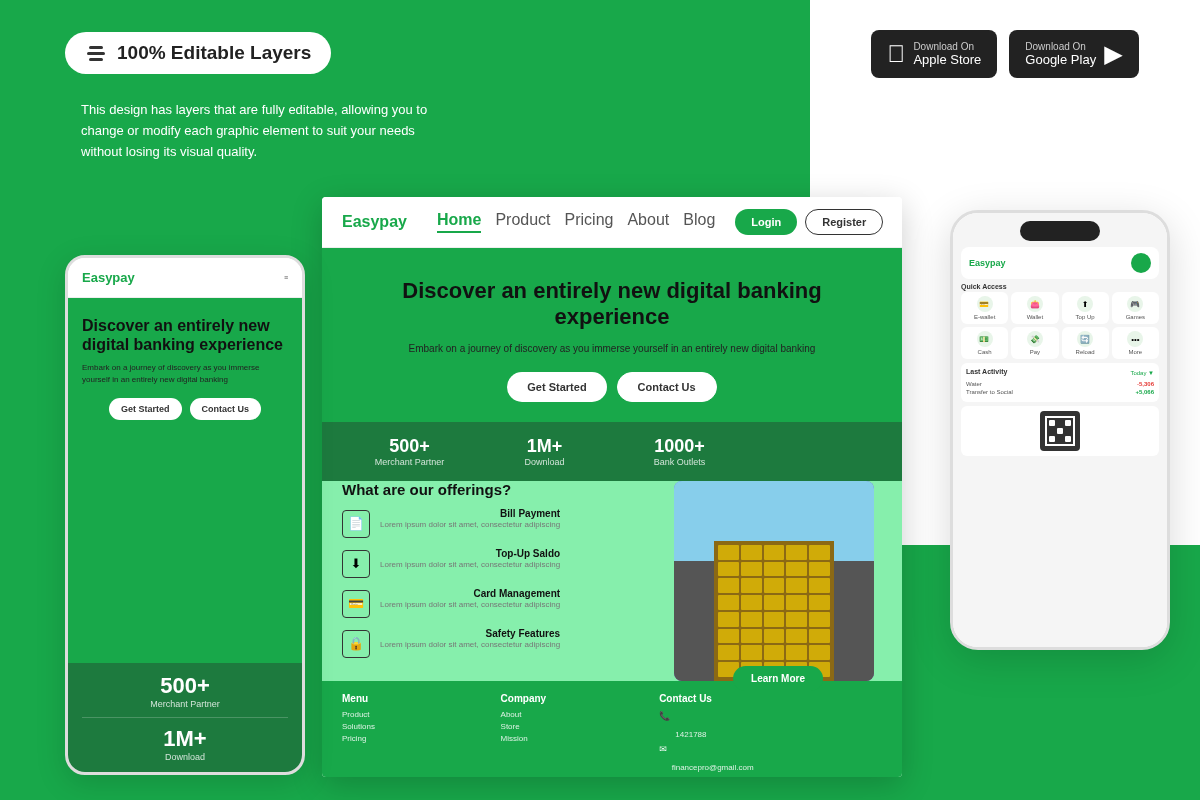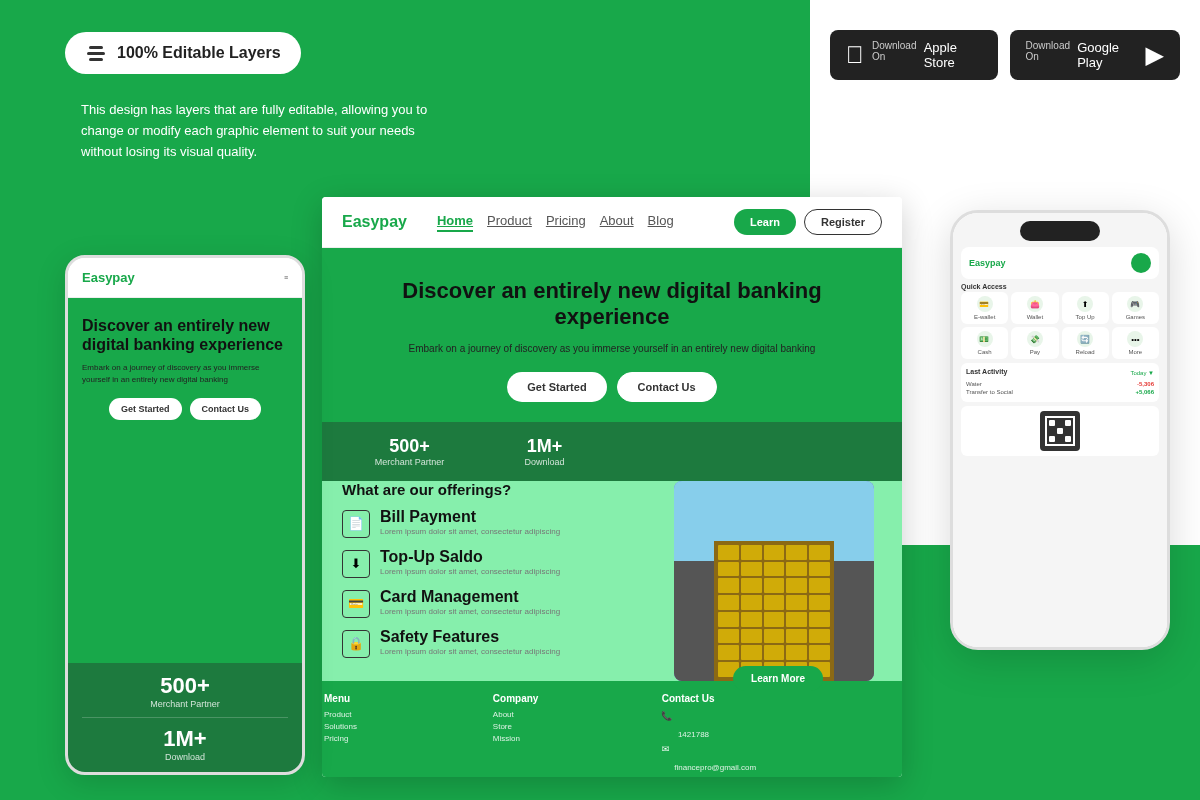--- a/index.html
+++ b/index.html
@@ -41,21 +41,21 @@
       display: block;
       width: 18px; height: 3px;
       background: #333;
       border-radius: 2px;
     }
     .editable-badge .layers-icon span:nth-child(1) { width: 14px; }
     .editable-badge .layers-icon span:nth-child(2) { width: 18px; }
     .editable-badge .layers-icon span:nth-child(3) { width: 14px; }
 
     .badge-text {
-      font-size: 16px;
+      font-size: 19px;
       font-weight: 700;
       color: #222;
     }
 
     
     .top-desc {
       position: absolute;
       top: 100px; left: 65px;
       width: 360px;
       color: white;
@@ -99,21 +99,21 @@
       display: flex;
       align-items: center;
       gap: 8px;
       cursor: pointer;
     }
     .store-btn .store-icon {
       font-size: 24px;
     }
     .store-btn .store-text {
       display: flex;
-      flex-direction: row;
+      flex-direction: column;
     }
     .store-btn .store-sub {
       font-size: 10px;
       color: #ccc;
     }
     .store-btn .store-name {
       font-size: 13px;
       font-weight: 400;
     }
 
@@ -242,21 +242,21 @@
     .site-navbar {
       display: flex;
       align-items: center;
       padding: 12px 20px;
       border-bottom: 1px solid #eee;
       background: white;
       gap: 20px;
     }
     .site-logo { font-size: 16px; font-weight: 800; color: #18a84a; }
     .site-nav { display: flex; gap: 14px; margin-left: 10px; }
-    .nav-item { font-size: 13px; color: #555; cursor: pointer; text-decoration: underline; }
+    .nav-item { font-size: 16px; color: #555; cursor: pointer; }
     .nav-item.active { color: #18a84a; font-weight: 700; border-bottom: 2px solid #18a84a; padding-bottom: 2px; }
     .site-nav-right { margin-left: auto; display: flex; gap: 8px; }
     .btn-login {
       background: #18a84a;
       color: white;
       border: none;
       border-radius: 20px;
       padding: 6px 16px;
       font-size: 11px;
       font-weight: 700;
@@ -343,21 +343,21 @@
     }
     .offering-icon {
       width: 28px; height: 28px;
       border: 1.5px solid #333;
       border-radius: 4px;
       display: flex; align-items: center; justify-content: center;
       font-size: 13px;
       flex-shrink: 0;
       margin-top: 2px;
     }
-    .offering-name { font-size: 16px; font-weight: 700; color: #111; }
+    .offering-name { font-size: 10px; font-weight: 700; color: #111; text-align: right; }
     .offering-desc { font-size: 8px; color: #777; line-height: 1.4; }
     .offerings-right {
       width: 208px;
       position: relative;
     }
     .offerings-img {
       width: 200px;
       height: 200px;
       background: linear-gradient(135deg, #667eea 0%, #764ba2 100%);
       border-radius: 8px;
@@ -400,21 +400,21 @@
       padding: 7px 18px;
       font-size: 10px;
       font-weight: 700;
       cursor: pointer;
       white-space: nowrap;
     }
 
     
     .site-footer {
       background: #18a84a;
-      padding: 12px 2px;
+      padding: 12px 20px;
       display: grid;
       grid-template-columns: 1fr 1fr 1.5fr;
       gap: 10px;
     }
     .footer-col-title { font-size: 10px; font-weight: 800; color: white; margin-bottom: 6px; }
     .footer-link { font-size: 8px; color: rgba(255,255,255,0.85); margin-bottom: 3px; cursor: pointer; }
     .footer-contact-item { display: flex; align-items: flex-start; gap: 5px; margin-bottom: 4px; }
     .footer-contact-icon { font-size: 9px; color: white; margin-top: 1px; }
     .footer-contact-text { font-size: 8px; color: rgba(255,255,255,0.85); margin-top: 20px; }
 
@@ -625,21 +625,21 @@
   <div class="site-navbar">
     <span class="site-logo">Easypay</span>
     <nav class="site-nav">
       <span class="nav-item active">Home</span>
       <span class="nav-item">Product</span>
       <span class="nav-item">Pricing</span>
       <span class="nav-item">About</span>
       <span class="nav-item">Blog</span>
     </nav>
     <div class="site-nav-right">
-      <button class="btn-login">Learn</button>
+      <button class="btn-login">Login</button>
       <button class="btn-register">Register</button>
     </div>
   </div>
 
   <div class="site-hero">
     <h1 class="hero-title">Discover an entirely new digital banking experience</h1>
     <p class="hero-sub">Embark on a journey of discovery as you immerse yourself in an entirely new digital banking</p>
     <div class="hero-buttons">
       <button class="btn-get-started">Get Started</button>
       <button class="btn-contact">Contact Us</button>
@@ -647,20 +647,24 @@
   </div>
 
   <div class="stats-bar">
     <div class="stat-item">
       <div class="stat-num">500+</div>
       <div class="stat-label">Merchant Partner</div>
     </div>
     <div class="stat-item">
       <div class="stat-num">1M+</div>
       <div class="stat-label">Download</div>
+    </div>
+    <div class="stat-item">
+      <div class="stat-num">1000+</div>
+      <div class="stat-label">Bank Outlets</div>
     </div>
   </div>
 
   <div class="offerings-section">
     <div class="offerings-left">
       <div class="offerings-title">What are our offerings?</div>
       <div class="offering-item">
         <div class="offering-icon">📄</div>
         <div>
           <div class="offering-name">Bill Payment</div>

